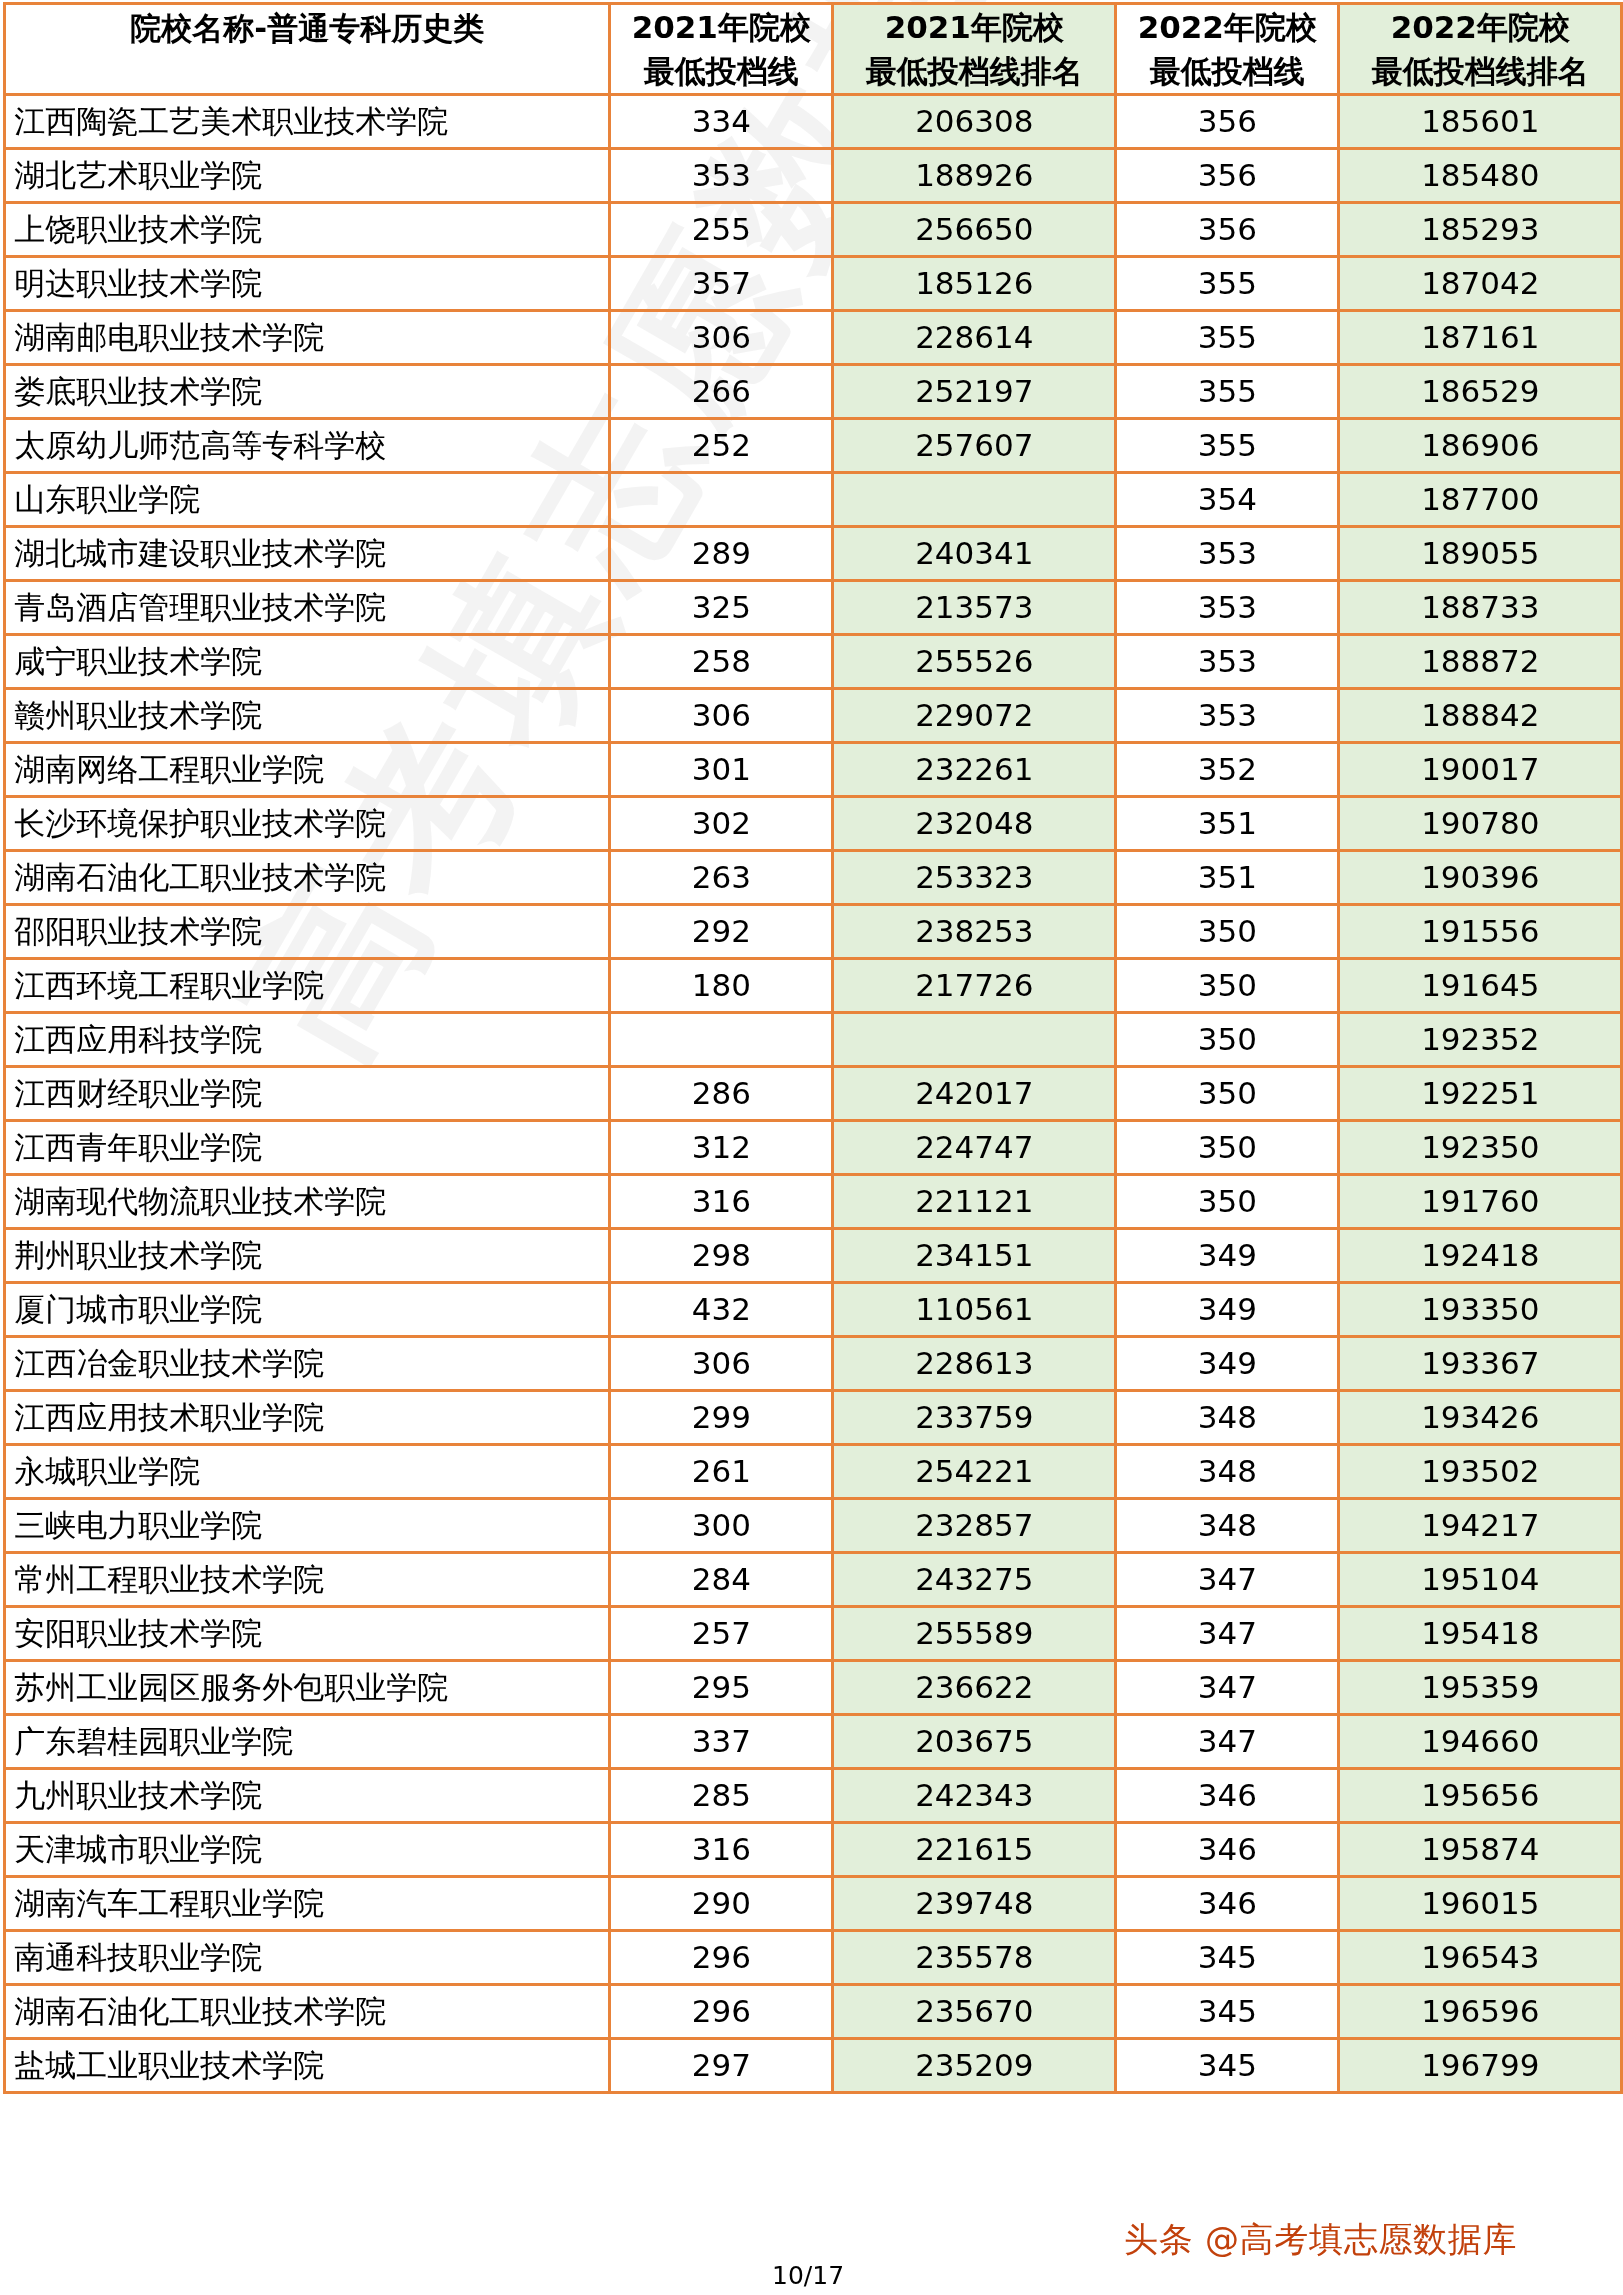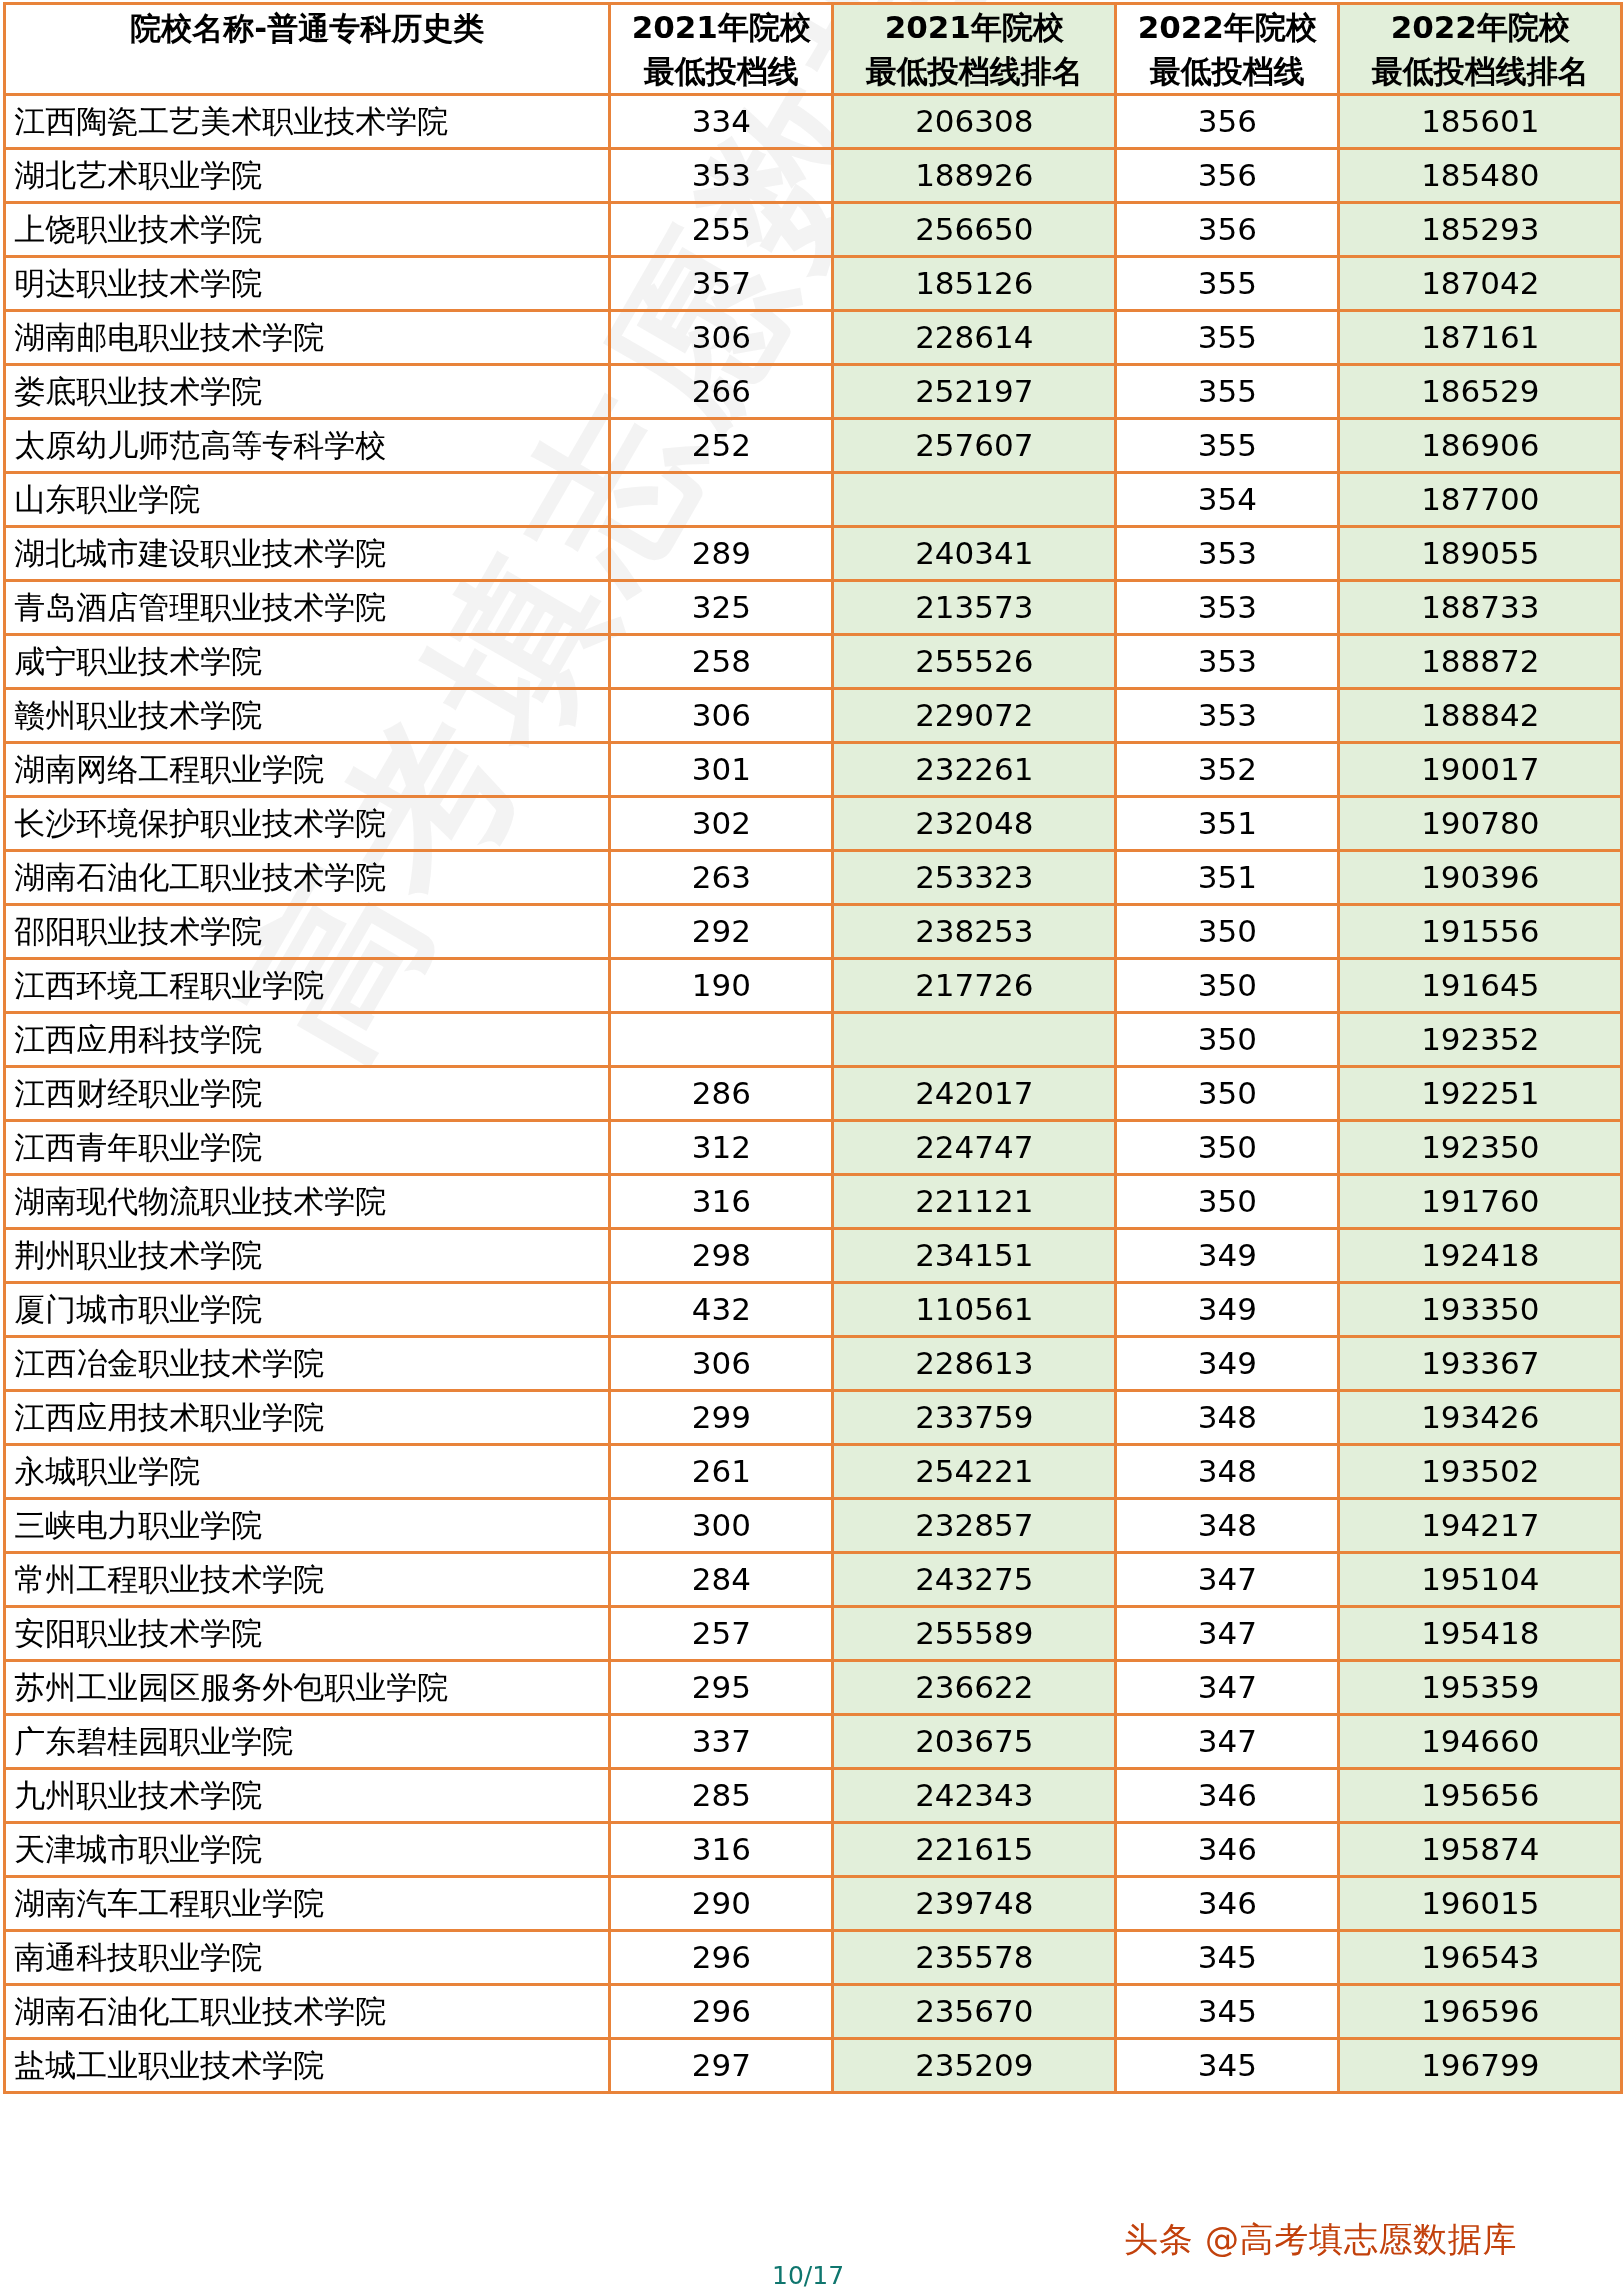--- a/index.html
+++ b/index.html
@@ -9,21 +9,21 @@
   table { border-collapse:collapse; table-layout:fixed; width:1616px; }
   th, td { border:3.3px solid #E8833A; padding:0; text-align:center; overflow:hidden; white-space:nowrap; }
   th { height:86px; font-weight:bold; font-size:31px; line-height:44px; }
   td { height:51px; font-size:31px; line-height:51px; }
   td.name { text-align:left; padding-left:7.9px; }
   .green { background:#E2EFDA; }
   col.c1 { width:605px; } col.c2 { width:223px; } col.c3 { width:283px; }
   col.c4 { width:223px; } col.c5 { width:283px; }
   .credit { position:absolute; left:1124px; top:2217px; font-size:34px; color:#c2410c;
             letter-spacing:0.7px; }
-  .page { position:absolute; left:772px; top:2261px; font-size:25px; color:#0f766e; }
+  .page { position:absolute; left:772px; top:2261px; font-size:25px; color:#000000; }
   .watermark { position:absolute; left:196px; top:982px; font-size:170px; font-weight:bold;
                color:rgba(160,160,160,0.13); transform:rotate(-60deg); transform-origin:left top;
                white-space:nowrap; pointer-events:none; letter-spacing:13px; }
 </style>
 </head>
 <body>
 
 <div class="watermark">高考填志愿数据库</div>
 
 <div class="sheet">
@@ -166,21 +166,21 @@
         </tr>
         <tr>
           <td class="name">邵阳职业技术学院</td>
           <td>292</td>
           <td class="green">238253</td>
           <td>350</td>
           <td class="green">191556</td>
         </tr>
         <tr>
           <td class="name">江西环境工程职业学院</td>
-          <td>190</td>
+          <td>180</td>
           <td class="green">217726</td>
           <td>350</td>
           <td class="green">191645</td>
         </tr>
         <tr>
           <td class="name">江西应用科技学院</td>
           <td></td>
           <td class="green"></td>
           <td>350</td>
           <td class="green">192352</td>

